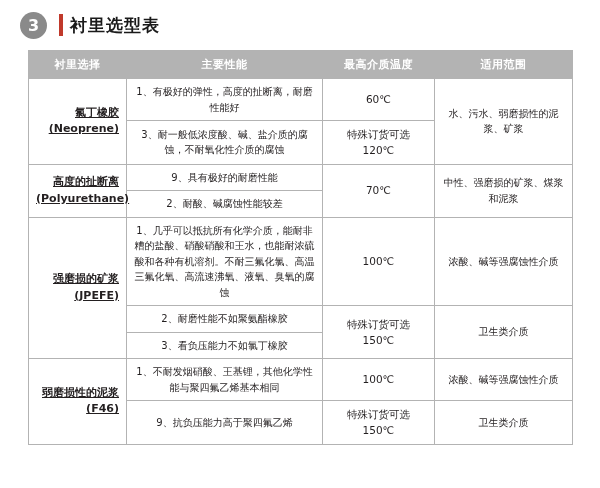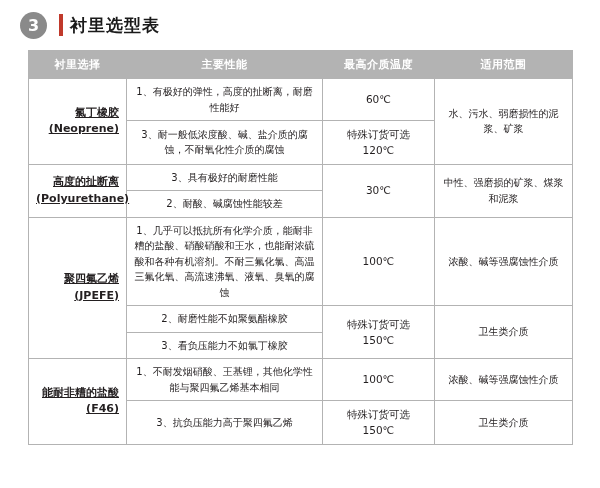--- a/index.html
+++ b/index.html
@@ -164,60 +164,60 @@
             <span class="sub">特殊订货可选</span>
             <span class="sub">120℃</span>
           </td>
         </tr>
 
         <tr>
           <td class="name" rowspan="2">
             <span class="sub">高度的扯断离</span>
             <span class="sub">(Polyurethane)</span>
           </td>
-          <td class="perf">3、具有极好的耐磨性能</td>
-          <td class="temp" rowspan="2">30℃</td>
+          <td class="perf">9、具有极好的耐磨性能</td>
+          <td class="temp" rowspan="2">70℃</td>
           <td class="scope" rowspan="2">中性、强磨损的矿浆、煤浆和泥浆</td>
         </tr>
         <tr>
           <td class="perf">2、耐酸、碱腐蚀性能较差</td>
         </tr>
 
         <tr>
           <td class="name" rowspan="3">
-            <span class="sub">聚四氟乙烯</span>
+            <span class="sub">强磨损的矿浆</span>
             <span class="sub">(JPEFE)</span>
           </td>
           <td class="perf">1、几乎可以抵抗所有化学介质，能耐非糟的盐酸、硝酸硝酸和王水，也能耐浓硫酸和各种有机溶剂。不耐三氟化氯、高温三氟化氧、高流速沸氧、液氧、臭氧的腐蚀</td>
           <td class="temp">100℃</td>
           <td class="scope">浓酸、碱等强腐蚀性介质</td>
         </tr>
         <tr>
           <td class="perf">2、耐磨性能不如聚氨酯橡胶</td>
           <td class="temp" rowspan="2">
             <span class="sub">特殊订货可选</span>
             <span class="sub">150℃</span>
           </td>
           <td class="scope" rowspan="2">卫生类介质</td>
         </tr>
         <tr>
           <td class="perf">3、看负压能力不如氯丁橡胶</td>
         </tr>
 
         <tr>
           <td class="name" rowspan="2">
-            <span class="sub">能耐非糟的盐酸</span>
+            <span class="sub">弱磨损性的泥浆</span>
             <span class="sub">(F46)</span>
           </td>
           <td class="perf">1、不耐发烟硝酸、王基锂，其他化学性能与聚四氟乙烯基本相同</td>
           <td class="temp">100℃</td>
           <td class="scope">浓酸、碱等强腐蚀性介质</td>
         </tr>
         <tr>
-          <td class="perf">3、抗负压能力高于聚四氟乙烯</td>
+          <td class="perf">9、抗负压能力高于聚四氟乙烯</td>
           <td class="temp">
             <span class="sub">特殊订货可选</span>
             <span class="sub">150℃</span>
           </td>
           <td class="scope">卫生类介质</td>
         </tr>
 
       </tbody>
     </table>
   </div>

